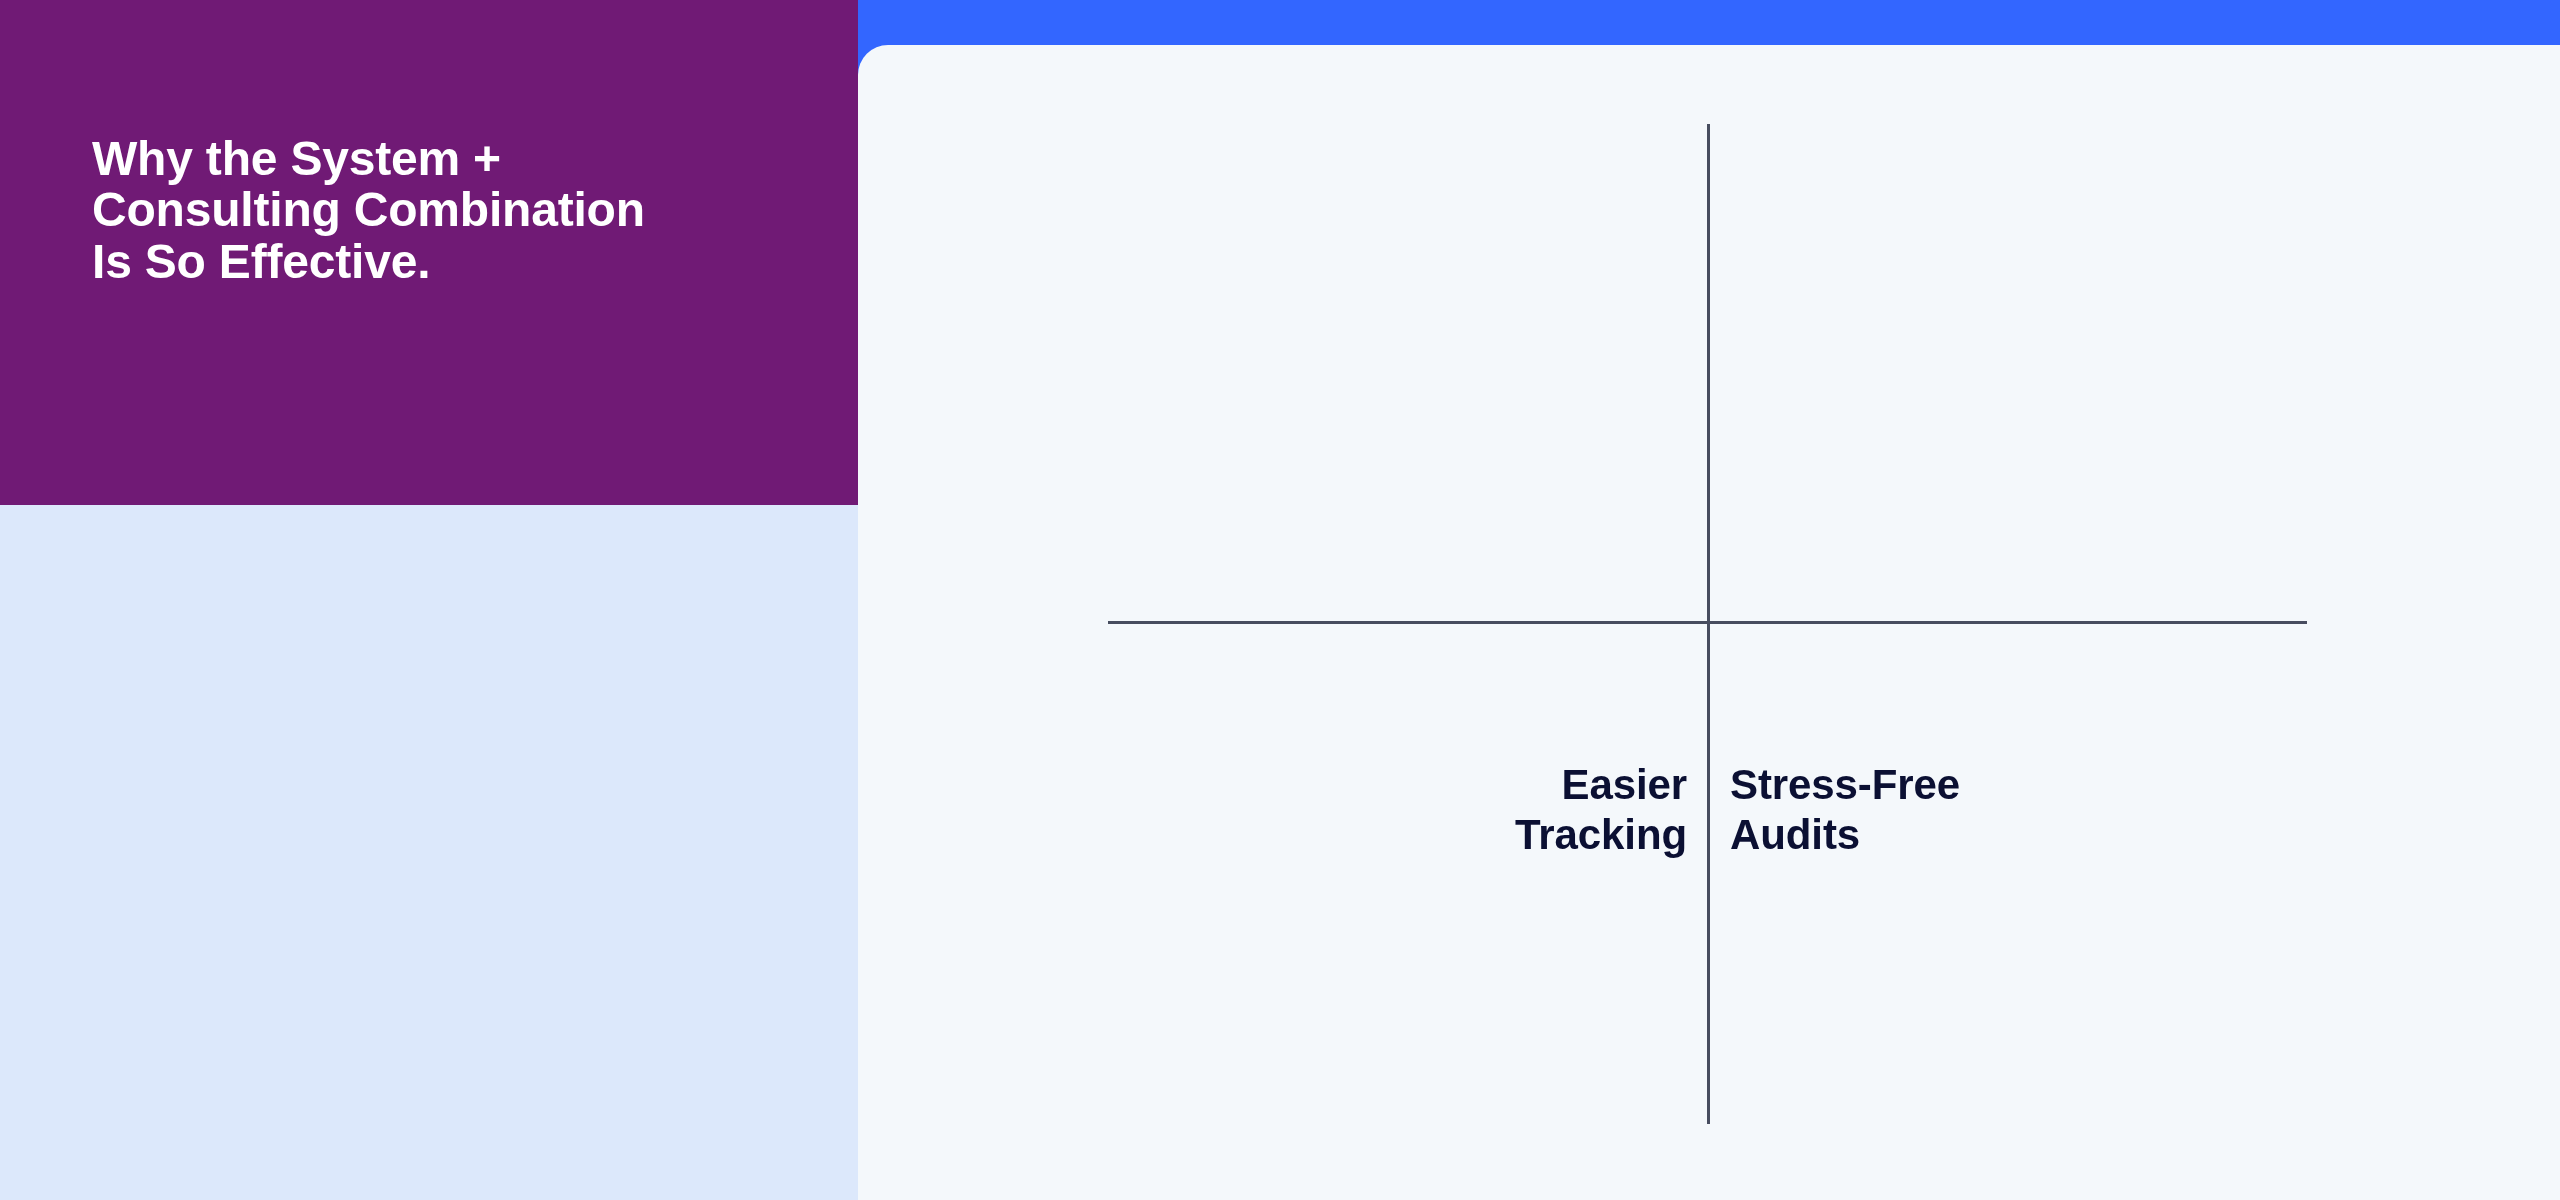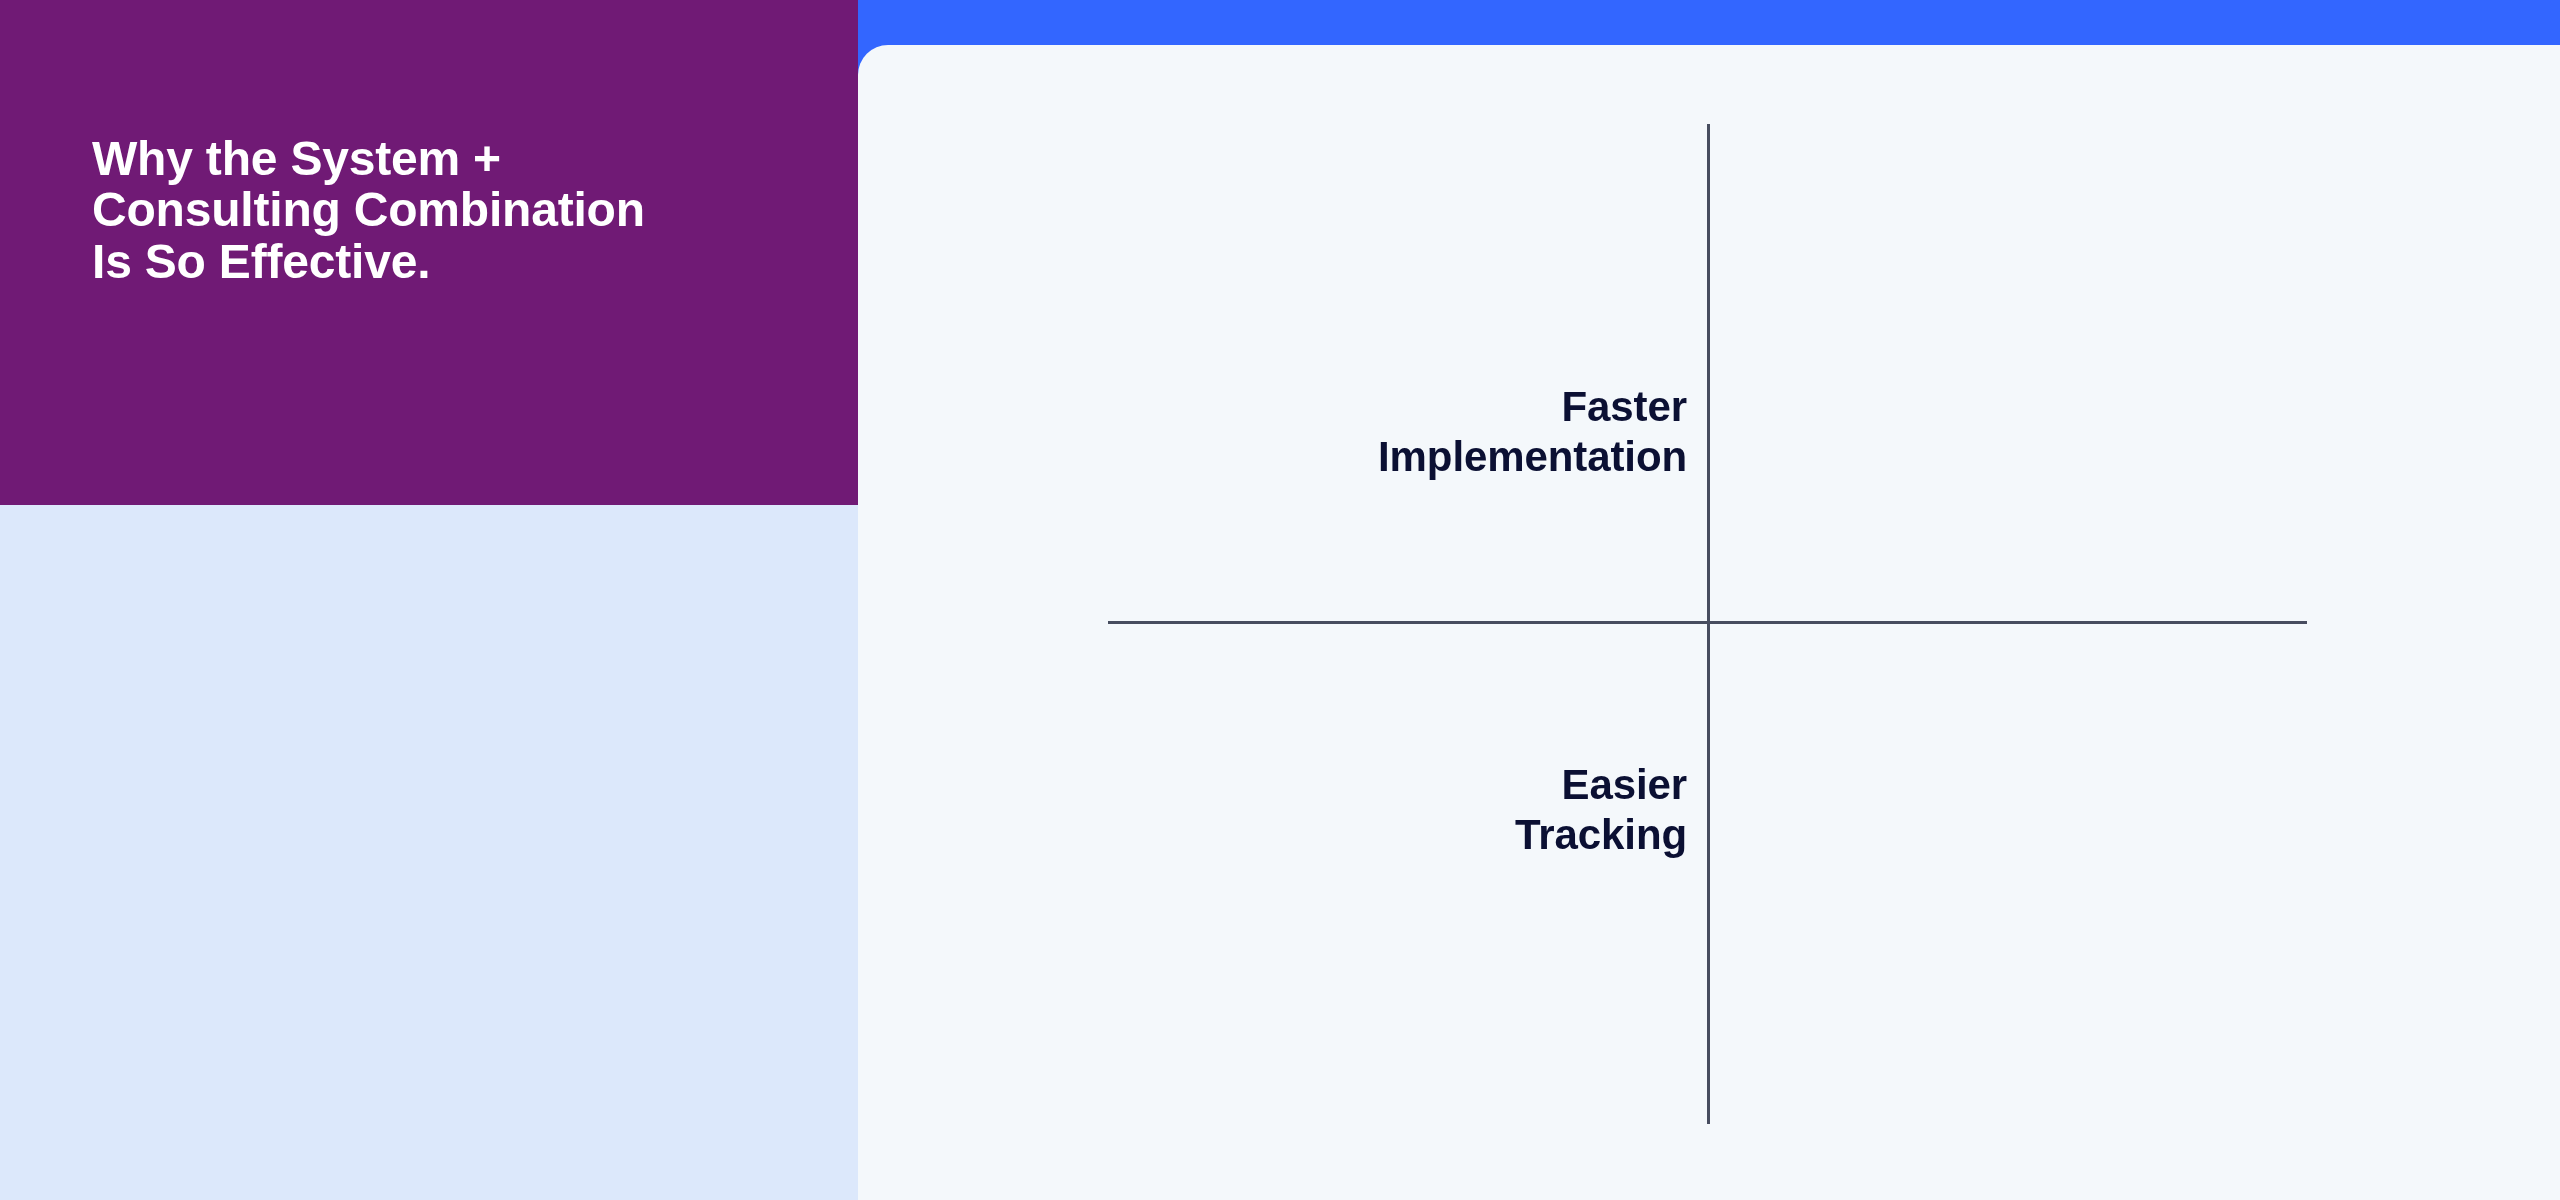--- a/index.html
+++ b/index.html
@@ -150,24 +150,24 @@
 Consulting Combination
 Is So Effective.</h1>
   </div>
 
   <div class="panel">
     <div class="quad-grid">
 
       <div class="divider-vertical"></div>
       <div class="divider-horizontal"></div>
 
-      <div class="quad quad-tl">Faster
-Implementation</div>
 
 
       <div class="quad quad-bl">Easier
 Tracking</div>
 
+      <div class="quad quad-br">Stress-Free
+Audits</div>
 
     </div>
   </div>
 
 </div>
 
 </body></html>

